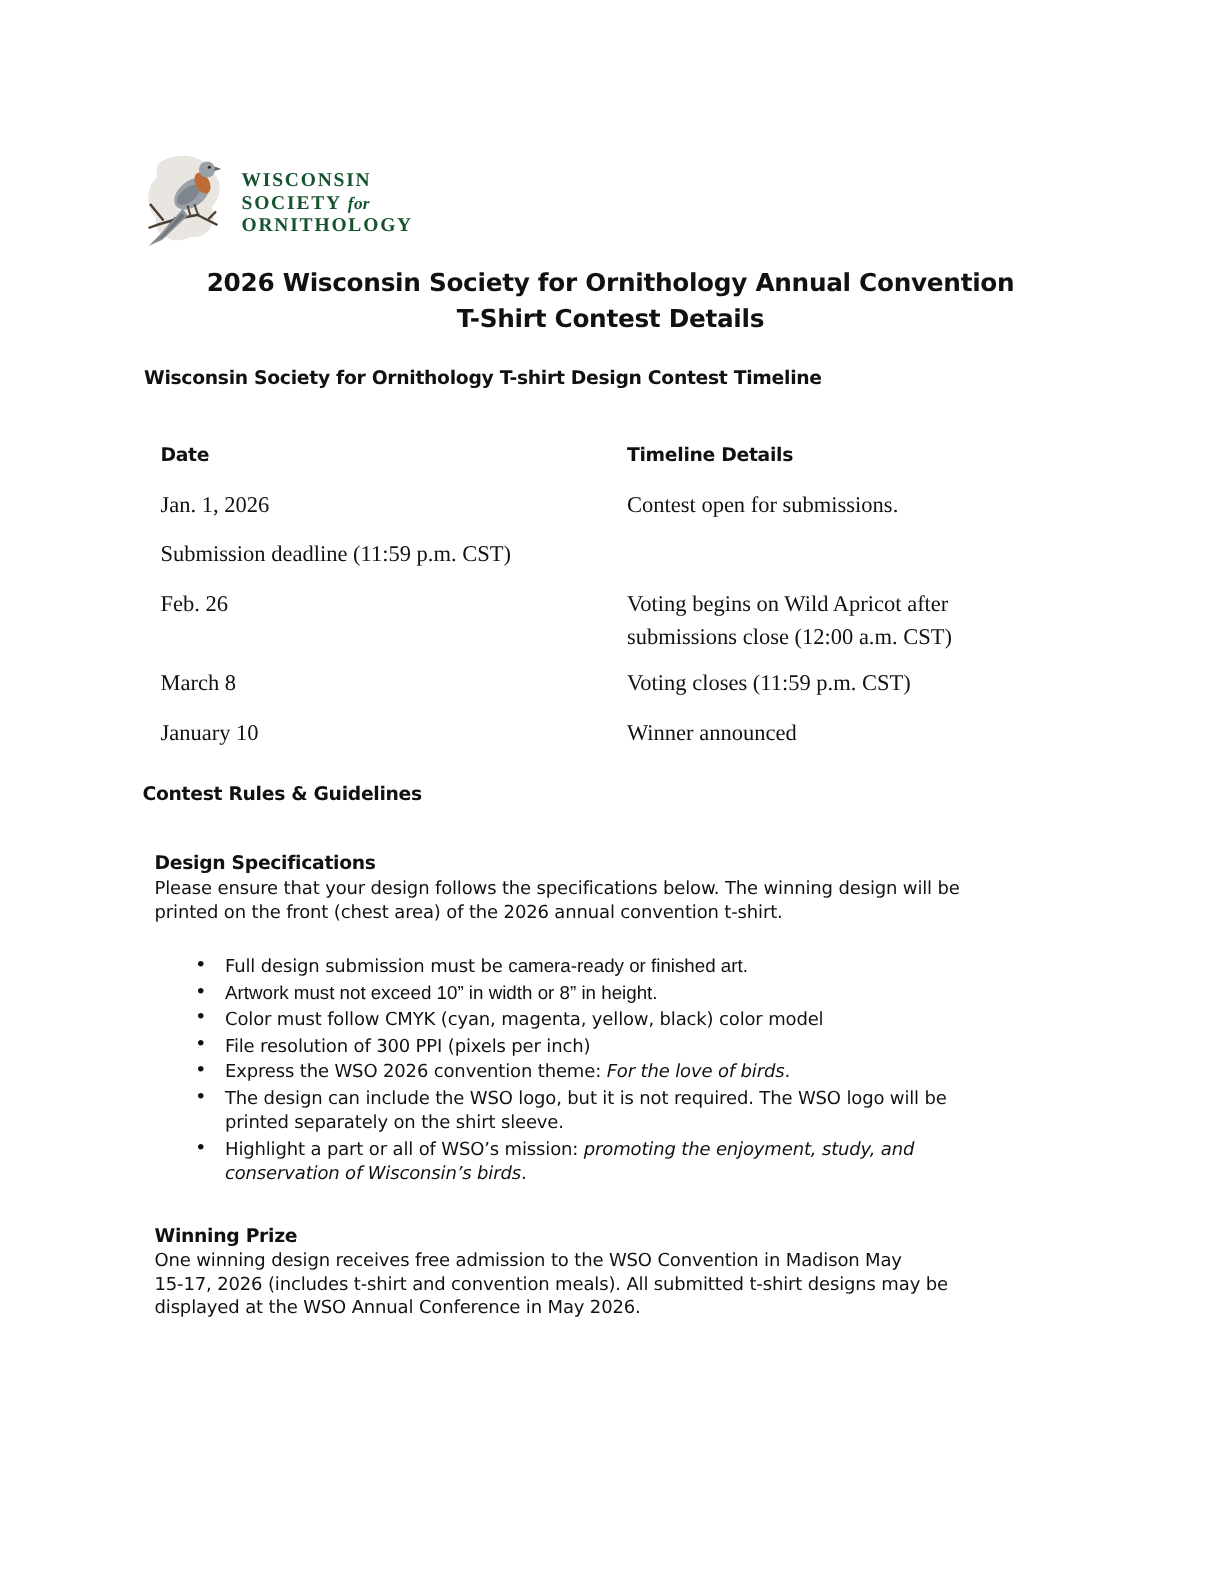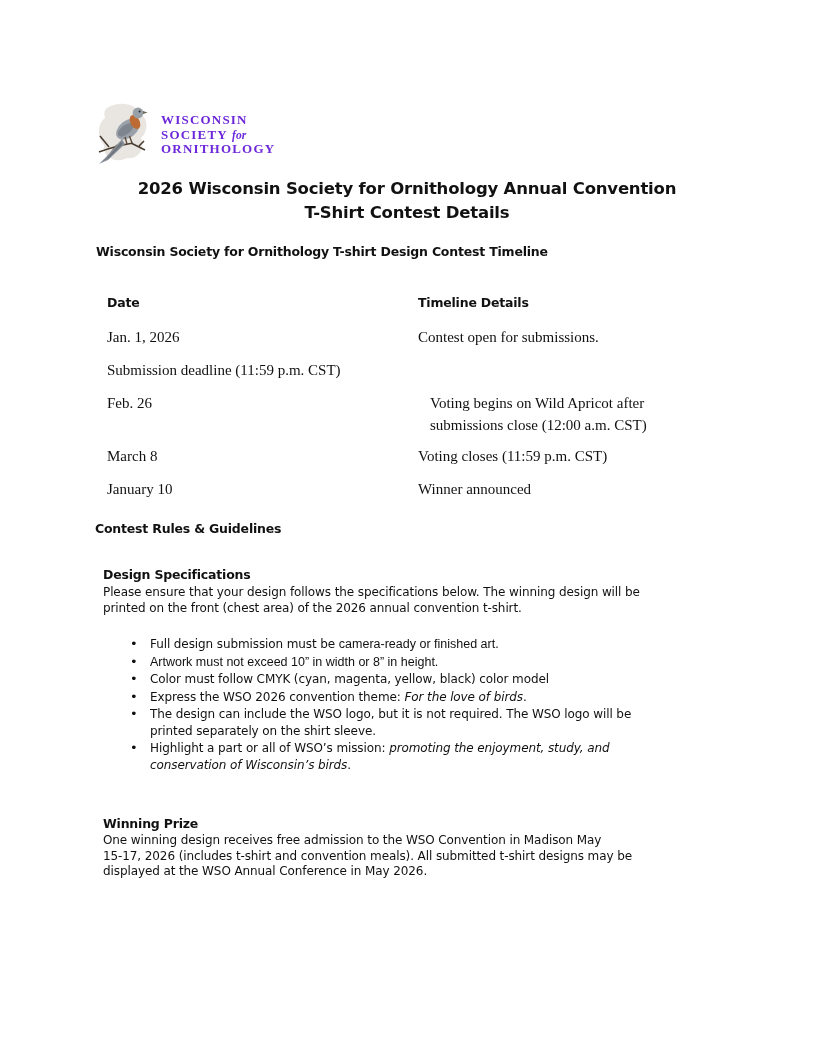--- a/index.html
+++ b/index.html
@@ -12,21 +12,21 @@
   }
   .page{position:relative;width:814px;height:1056px;background:#fff;}
 
   
   .logo{position:absolute;left:95px;top:100px;width:190px;height:68px;}
   .logo svg{position:absolute;left:0;top:0;}
   .logo-text{
     position:absolute;left:66px;top:13px;
     font-family:"Liberation Serif",serif;
     font-weight:bold;font-size:13px;line-height:14.5px;
-    letter-spacing:1.2px;color:#6d28d9;white-space:nowrap;
+    letter-spacing:1.2px;color:#14532d;white-space:nowrap;
   }
   .logo-text .for{
     font-style:italic;font-weight:bold;font-size:11.5px;
     letter-spacing:0.2px;text-transform:none;
   }
 
   
   .doc-title{
     position:absolute;left:95px;top:177px;width:624px;
     text-align:center;font-weight:bold;font-size:16.5px;
@@ -36,21 +36,21 @@
   
   .timeline-heading{
     position:absolute;left:96px;top:244px;
     font-weight:bold;font-size:12.5px;letter-spacing:-0.2px;
   }
 
   
   .timeline-table{position:absolute;left:107px;top:294px;width:601px;}
   .t-row{display:grid;grid-template-columns:311px 1fr;align-items:start;height:33px;}
   .t-row.t-header{height:32px;}
-  .t-row.tall{height:53px;gap:12px;}
+  .t-row.tall{height:53px;}
   .t-cell{
     font-family:Liberation Serif, serif;
     font-size:15px;line-height:22px;white-space:pre-line;
   }
   .t-head{
     font-family:"DejaVu Sans",sans-serif;
     font-weight:bold;font-size:12.5px;line-height:17px;letter-spacing:-0.2px;
   }
 
   
@@ -156,20 +156,21 @@
   <div class="design-specs">
     <div class="sub-heading">Design Specifications</div>
     <div class="body-text">Please ensure that your design follows the specifications below. The winning design will be
 printed on the front (chest area) of the 2026 annual convention t-shirt.</div>
   </div>
 
   <ul class="bullet-list">
     <li><span class="seg">Full design submission must be </span><span class="seg narrow">camera-ready or finished art.</span></li>
     <li><span class="seg narrow">Artwork must not exceed 10” in width or 8” in height.</span></li>
     <li><span class="seg">Color must follow CMYK (cyan, magenta, yellow, black) color model</span></li>
+    <li><span class="seg">File resolution of 300 PPI (pixels per inch)</span></li>
     <li><span class="seg">Express the WSO 2026 convention theme: </span><span class="seg italic">For the love of birds</span><span class="seg">.</span></li>
     <li><span class="seg">The design can include the WSO logo, but it is not required. The WSO logo will be
 printed separately on the shirt sleeve.</span></li>
     <li><span class="seg">Highlight a part or all of WSO’s mission: </span><span class="seg italic">promoting the enjoyment, study, and
 conservation of Wisconsin’s birds</span><span class="seg">.</span></li>
   </ul>
 
   <div class="winning">
     <div class="sub-heading">Winning Prize</div>
     <div class="body-text">One winning design receives free admission to the WSO Convention in Madison May

